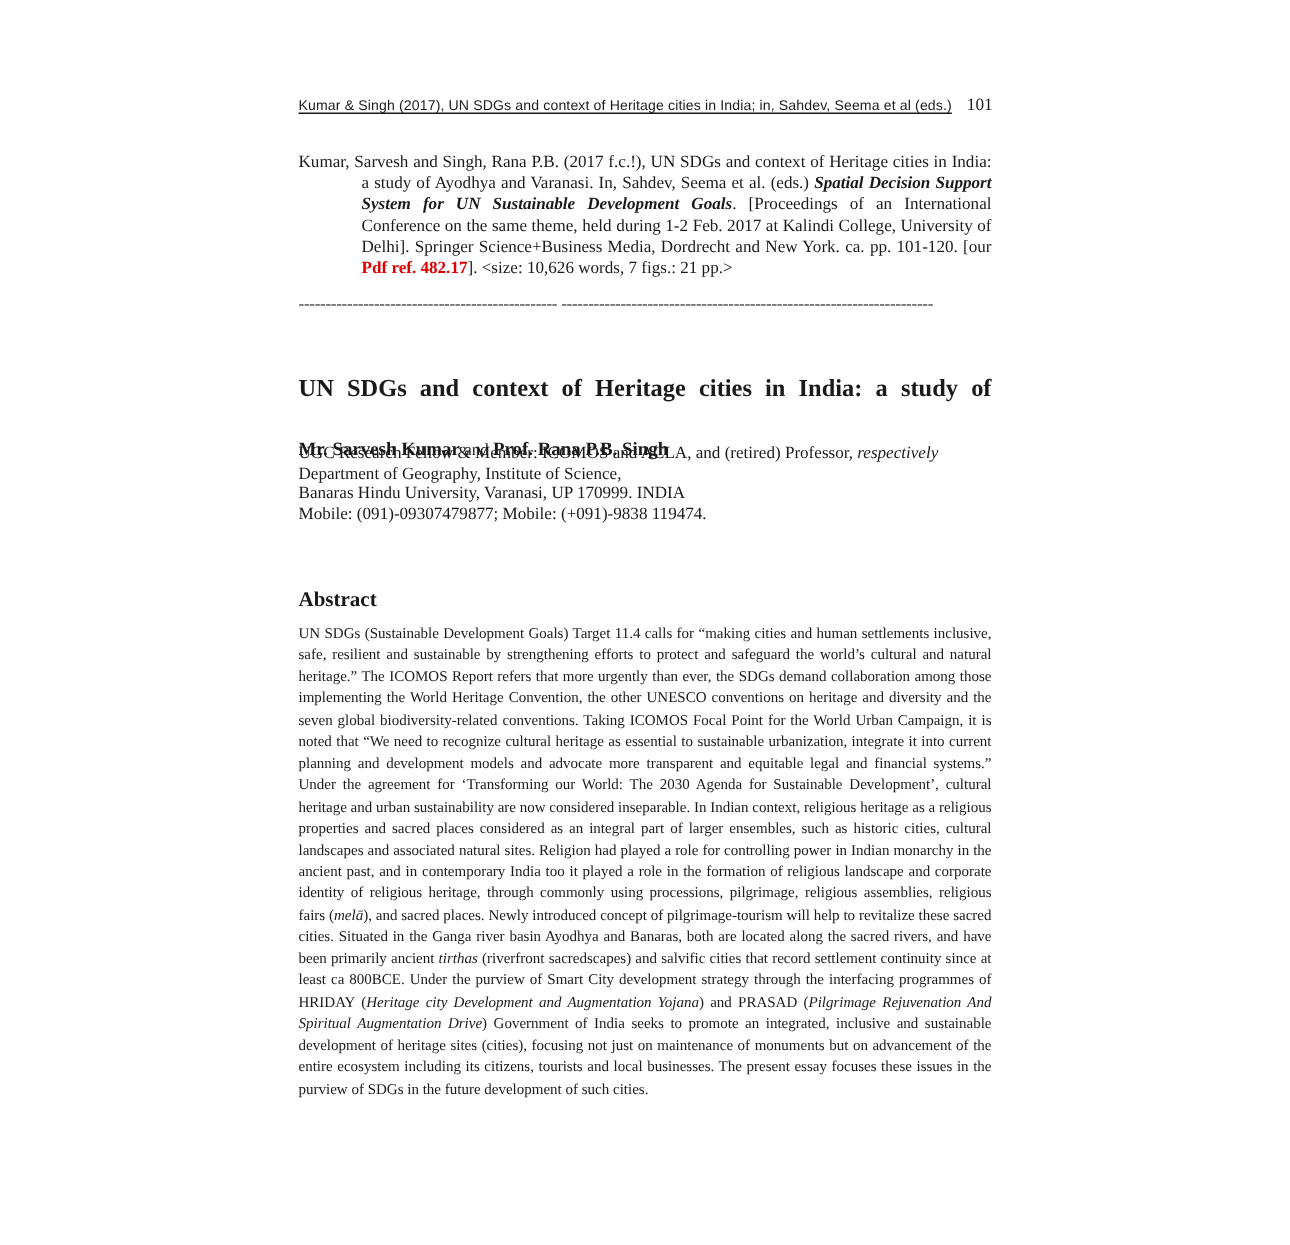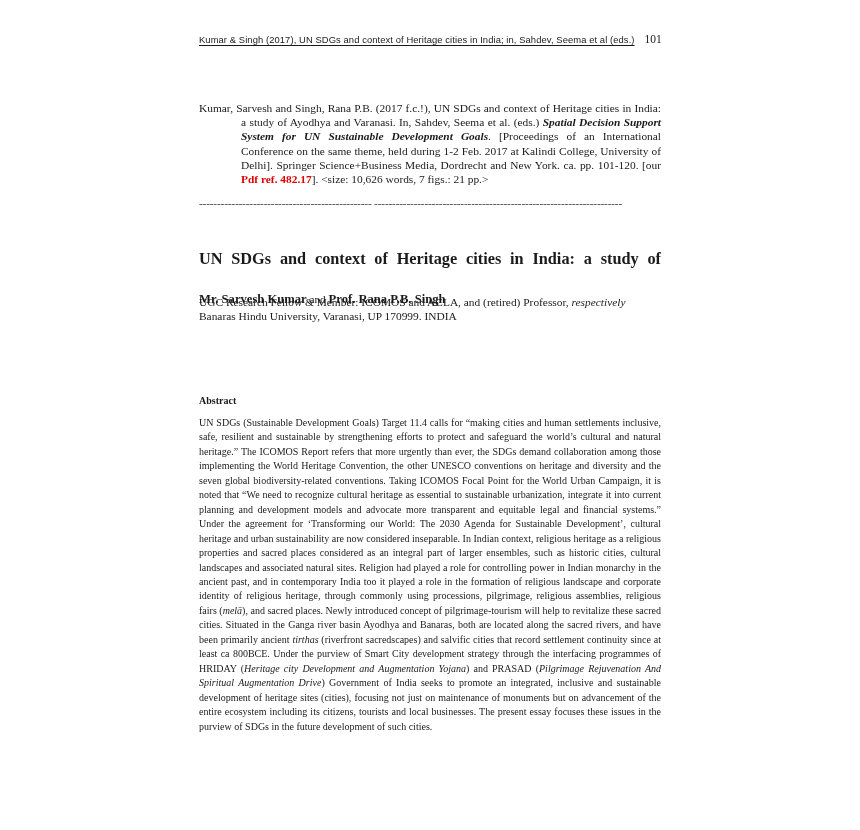--- a/index.html
+++ b/index.html
@@ -33,20 +33,21 @@
   }
   .running-header-text {
     font-family: "Liberation Sans", "DejaVu Sans", sans-serif;
     font-size: 9.4px;
     line-height: 13px;
     letter-spacing: 0.01em;
     color: #1a1a1a;
     text-decoration: underline;
     text-underline-offset: 2px;
     white-space: nowrap;
+    margin-top: 30px;
   }
   .running-header-page {
     font-family: "Liberation Serif", "DejaVu Serif", serif;
     font-size: 11.5px;
     color: #1a1a1a;
     padding-left: 10px;
   }
 
   
   .citation {
@@ -122,21 +123,21 @@
     line-height: 13.6px;
   }
   .affil div { white-space: nowrap; }
   .affil i { font-style: italic; }
 
   
   .abstract-head {
     position: absolute;
     top: 394px;
     left: 199px;
-    font-size: 10px;
+    font-size: 14px;
     font-weight: bold;
     line-height: 14px;
   }
   .abstract-body {
     position: absolute;
     top: 416px;
     left: 199px;
     width: 462px;
     font-size: 10px;
     line-height: 14.45px;
@@ -163,20 +164,22 @@
   <div class="rule">------------------------------------------------ ---------------------------------------------------------------------</div>
 
   <h1 class="art-title">
     <span class="ln1">UN SDGs and context of Heritage cities in India: a study of</span>
   </h1>
 
   <div class="authors"><span>Mr. Sarvesh Kumar</span><span class="conj"> and </span><span>Prof. Rana P.B. Singh</span></div>
 
   <div class="affil">
     <div><span>UGC Research Fellow &amp; Member: ICOMOS and ACLA, and (retired) Professor, </span><i>respectively</i></div>
+    <div>Department of Geography, Institute of Science,</div>
     <div>Banaras Hindu University, Varanasi, UP 170999. INDIA</div>
+    <div>Mobile: (091)-09307479877; Mobile: (+091)-9838 119474.</div>
   </div>
 
   <div class="abstract-head">Abstract</div>
 
   <div class="abstract-body"><span>UN SDGs (Sustainable Development Goals) Target 11.4 calls for “making cities and human settlements inclusive, safe, resilient and sustainable by strengthening efforts to protect and safeguard the world’s cultural and natural heritage.” The ICOMOS Report refers that more urgently than ever, the SDGs demand collaboration among those implementing the World Heritage Convention, the other UNESCO conventions on heritage and diversity and the seven global biodiversity-related conventions. Taking ICOMOS Focal Point for the World Urban Campaign, it is noted that “We need to recognize cultural heritage as essential to sustainable urbanization, integrate it into current planning and development models and advocate more transparent and equitable legal and financial systems.” Under the agreement for ‘Transforming our World: The 2030 Agenda for Sustainable Development’, cultural heritage and urban sustainability are now considered inseparable. In Indian context, religious heritage as a religious properties and sacred places considered as an integral part of larger ensembles, such as historic cities, cultural landscapes and associated natural sites. Religion had played a role for controlling power in Indian monarchy in the ancient past, and in contemporary India too it played a role in the formation of religious landscape and corporate identity of religious heritage, through commonly using processions, pilgrimage, religious assemblies, religious fairs (</span><i>melā</i><span>), and sacred places. Newly introduced concept of pilgrimage-tourism will help to revitalize these sacred cities. Situated in the Ganga river basin Ayodhya and Banaras, both are located along the sacred rivers, and have been primarily ancient </span><i>tirthas</i><span> (riverfront sacredscapes) and salvific cities that record settlement continuity since at least ca 800BCE. Under the purview of Smart City development strategy through the interfacing programmes of HRIDAY (</span><i>Heritage city Development and Augmentation Yojana</i><span>) and PRASAD (</span><i>Pilgrimage Rejuvenation And Spiritual Augmentation Drive</i><span>) Government of India seeks to promote an integrated, inclusive and sustainable development of heritage sites (cities), focusing not just on maintenance of monuments but on advancement of the entire ecosystem including its citizens, tourists and local businesses. The present essay focuses these issues in the purview of SDGs in the future development of such cities.</span></div>
 
 </div>
 
 </body></html>

